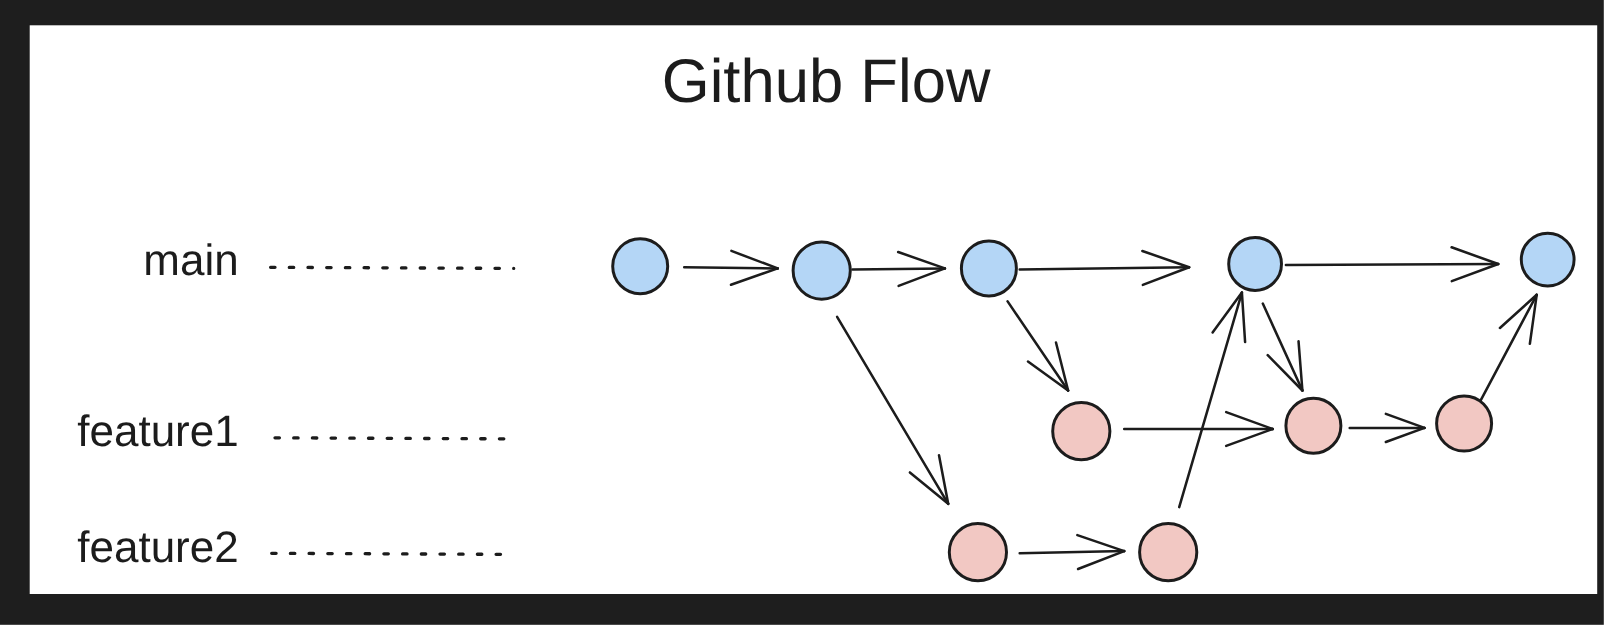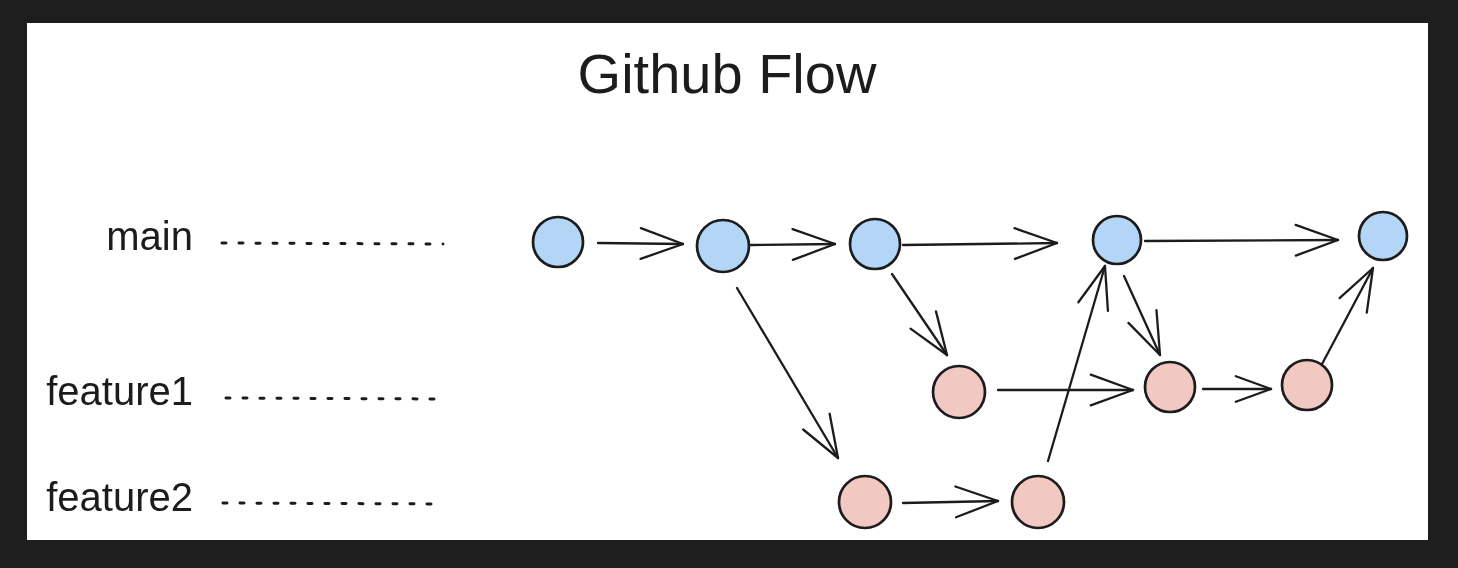--- a/index.html
+++ b/index.html
@@ -41,21 +41,21 @@
     fill:none;
   }
   .commit-node{
     stroke:#1c1c1c;
     stroke-width:2.7;
   }
 </style>
 </head>
 <body style="background: rgb(30, 30, 30);">
 
-<div class="canvas" style="background: rgb(255, 255, 255);">
+<div class="canvas" style="background: rgb(255, 255, 255); padding-left: 24px;">
   <svg viewBox="27 23 1401 517">
     <text class="diagram-title" x="727" y="93">Github Flow</text>
     <g id="branch-layer">
         <line x1="222" y1="243" x2="443" y2="244" class="dots"></line>
         <text x="193" y="250" class="branch-label">main</text>
         <line x1="226" y1="398" x2="443" y2="399" class="dots"></line>
         <text x="193" y="405" class="branch-label">feature1</text>
         <line x1="223" y1="503" x2="443" y2="504" class="dots"></line>
         <text x="193" y="511" class="branch-label">feature2</text>
       </g>

